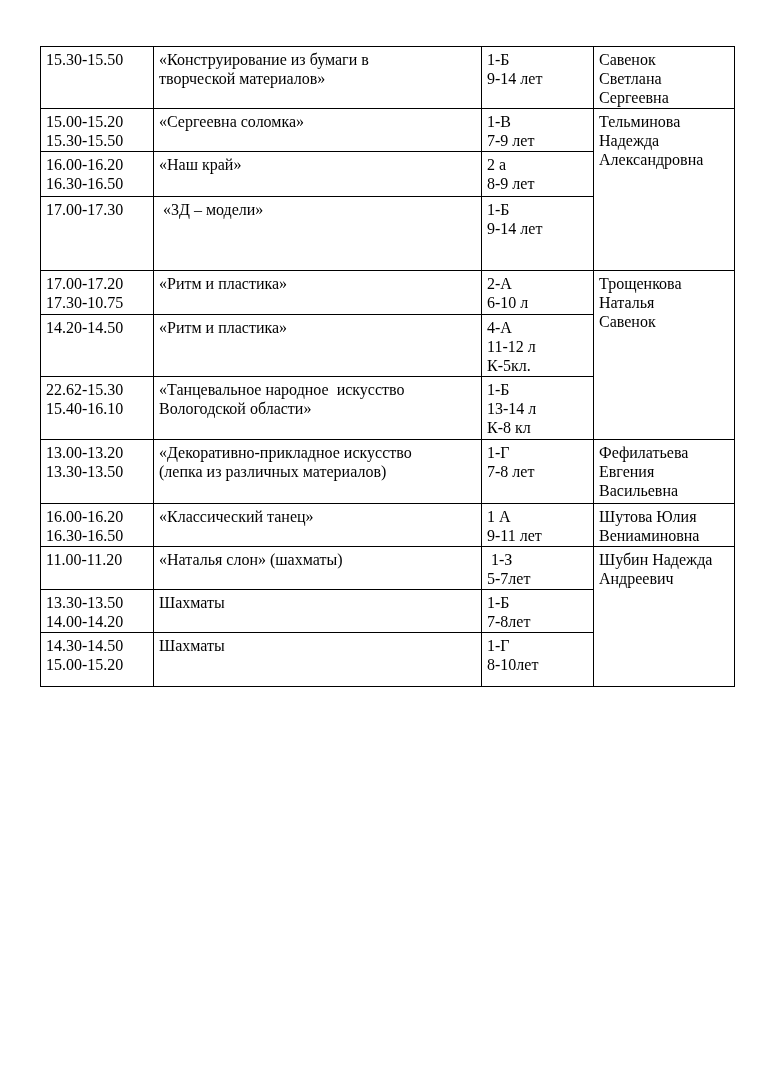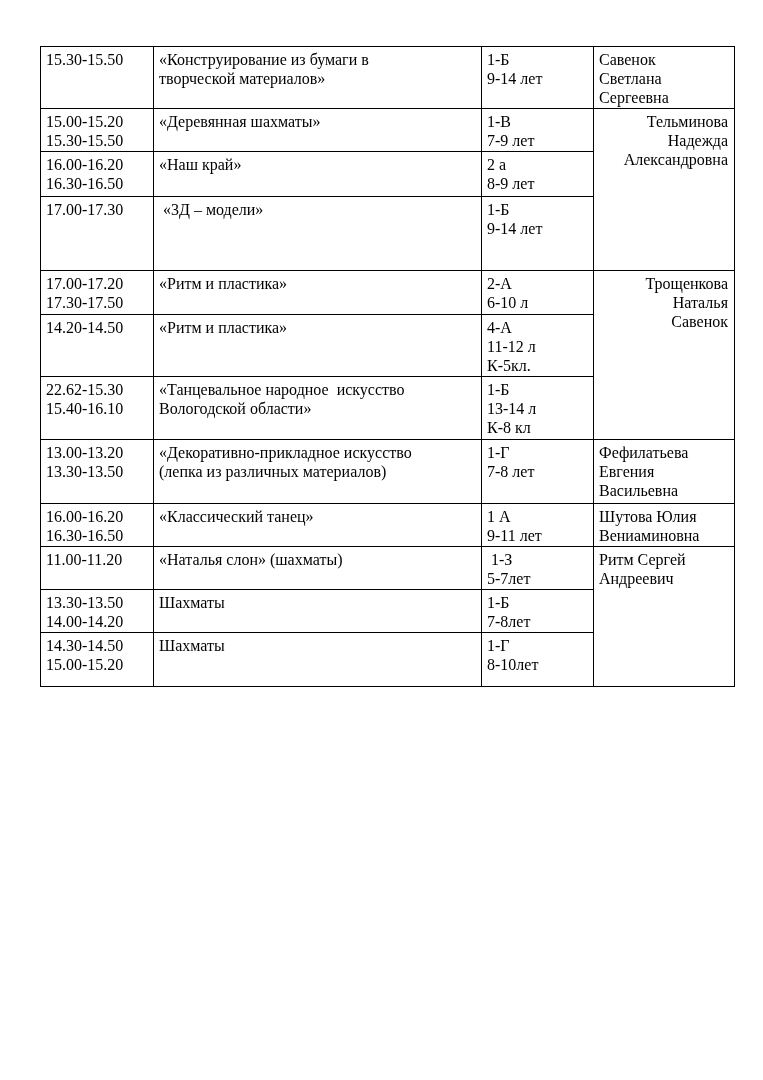--- a/index.html
+++ b/index.html
@@ -29,21 +29,20 @@
     padding: 3px 6px 1px 5px;
     font-size: 16px;
     line-height: 19px;
     white-space: pre-wrap;
     overflow: hidden;
     word-wrap: break-word;
   }
   
   td.teacher-pad {
     padding-top: 23px;
-    text-align: right;
   }
   
   td.teacher-mid {
     vertical-align: middle;
     padding-top: 2px;
   }
 </style>
 </head>
 <body>
 
@@ -61,21 +60,21 @@
 творческой материалов»</td>
       <td>1-Б
 9-14 лет</td>
       <td>Савенок
 Светлана
 Сергеевна</td>
     </tr>
     <tr style="height:43px">
       <td>15.00-15.20
 15.30-15.50</td>
-      <td>«Деревянная шахматы»</td>
+      <td>«Сергеевна соломка»</td>
       <td>1-В
 7-9 лет</td>
       <td class="teacher-pad" rowspan="3">Тельминова
 Надежда
 Александровна</td>
     </tr>
     <tr style="height:45px">
       <td>16.00-16.20
 16.30-16.50</td>
       <td>«Наш край»</td>
@@ -83,21 +82,21 @@
 8-9 лет</td>
     </tr>
     <tr style="height:74px">
       <td>17.00-17.30</td>
       <td> «3Д – модели»</td>
       <td>1-Б
 9-14 лет</td>
     </tr>
     <tr style="height:44px">
       <td>17.00-17.20
-17.30-17.50</td>
+17.30-10.75</td>
       <td>«Ритм и пластика»</td>
       <td>2-А
 6-10 л</td>
       <td class="teacher-pad" rowspan="3">Трощенкова
 Наталья
 Савенок</td>
     </tr>
     <tr style="height:59px">
       <td>14.20-14.50</td>
       <td>«Ритм и пластика»</td>
@@ -132,21 +131,21 @@
       <td>1 А
 9-11 лет</td>
       <td>Шутова Юлия
 Вениаминовна</td>
     </tr>
     <tr style="height:43px">
       <td>11.00-11.20</td>
       <td>«Наталья слон» (шахматы)</td>
       <td> 1-З
 5-7лет</td>
-      <td class="teacher-mid" rowspan="3">Ритм Сергей
+      <td class="teacher-mid" rowspan="3">Шубин Надежда
 Андреевич</td>
     </tr>
     <tr style="height:42px">
       <td>13.30-13.50
 14.00-14.20</td>
       <td>Шахматы</td>
       <td>1-Б
 7-8лет</td>
     </tr>
     <tr style="height:54px">

